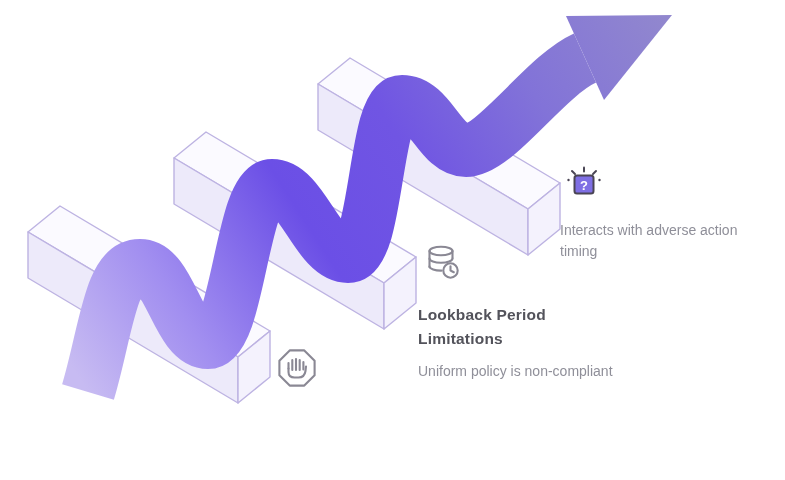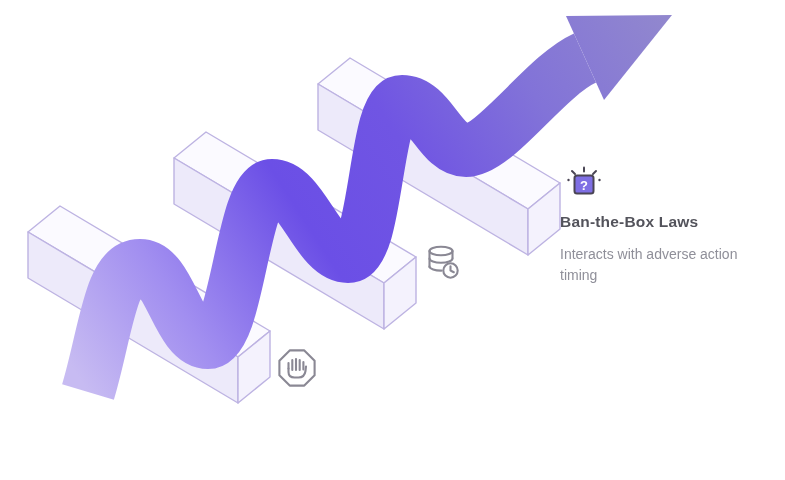--- a/index.html
+++ b/index.html
@@ -106,19 +106,22 @@
       <circle class="dot" cx="-15.5" cy="-4" r="1.2"></circle>
       <circle class="dot" cx="15.5" cy="-4" r="1.2"></circle>
       <rect class="ballot-box" x="-9.5" y="-8.5" width="19" height="18" rx="2.5"></rect>
       <text class="ballot-q" x="0" y="6" text-anchor="middle">?</text>
     </g>
   </svg>
 
   <div class="item" style="left:272px;top:398px;width:200px">
   </div>
 
+  <div class="item" style="left:418px;top:303px;width:235px">
+    <div class="title" style="width:165px">Lookback Period Limitations</div>
+    <div class="sub">Uniform policy is non-compliant</div>
+  </div>
 
   <div class="item" style="left:560px;top:210px;width:215px">
-    <div class="title">Ban-the-Box Laws</div>
     <div class="sub">Interacts with adverse action timing</div>
   </div>
 
 </div>
 
 </body></html>

